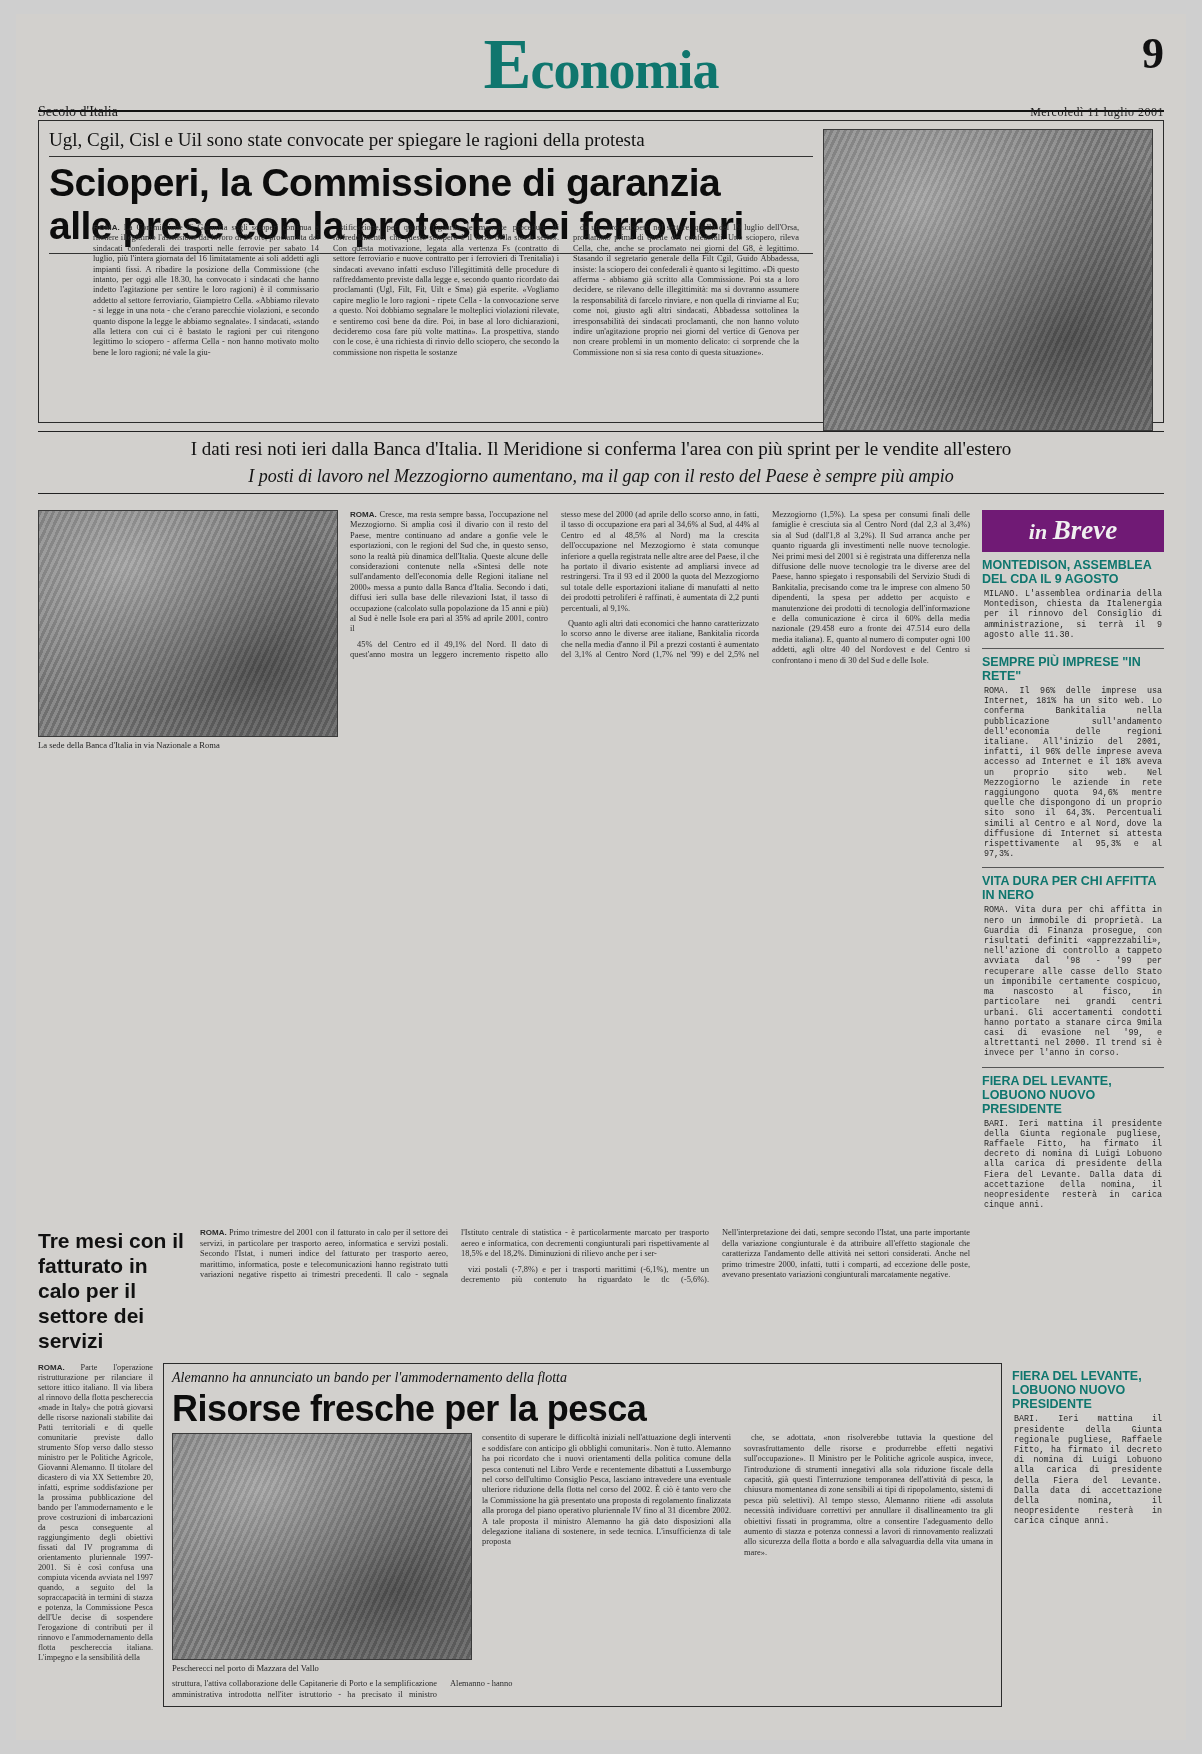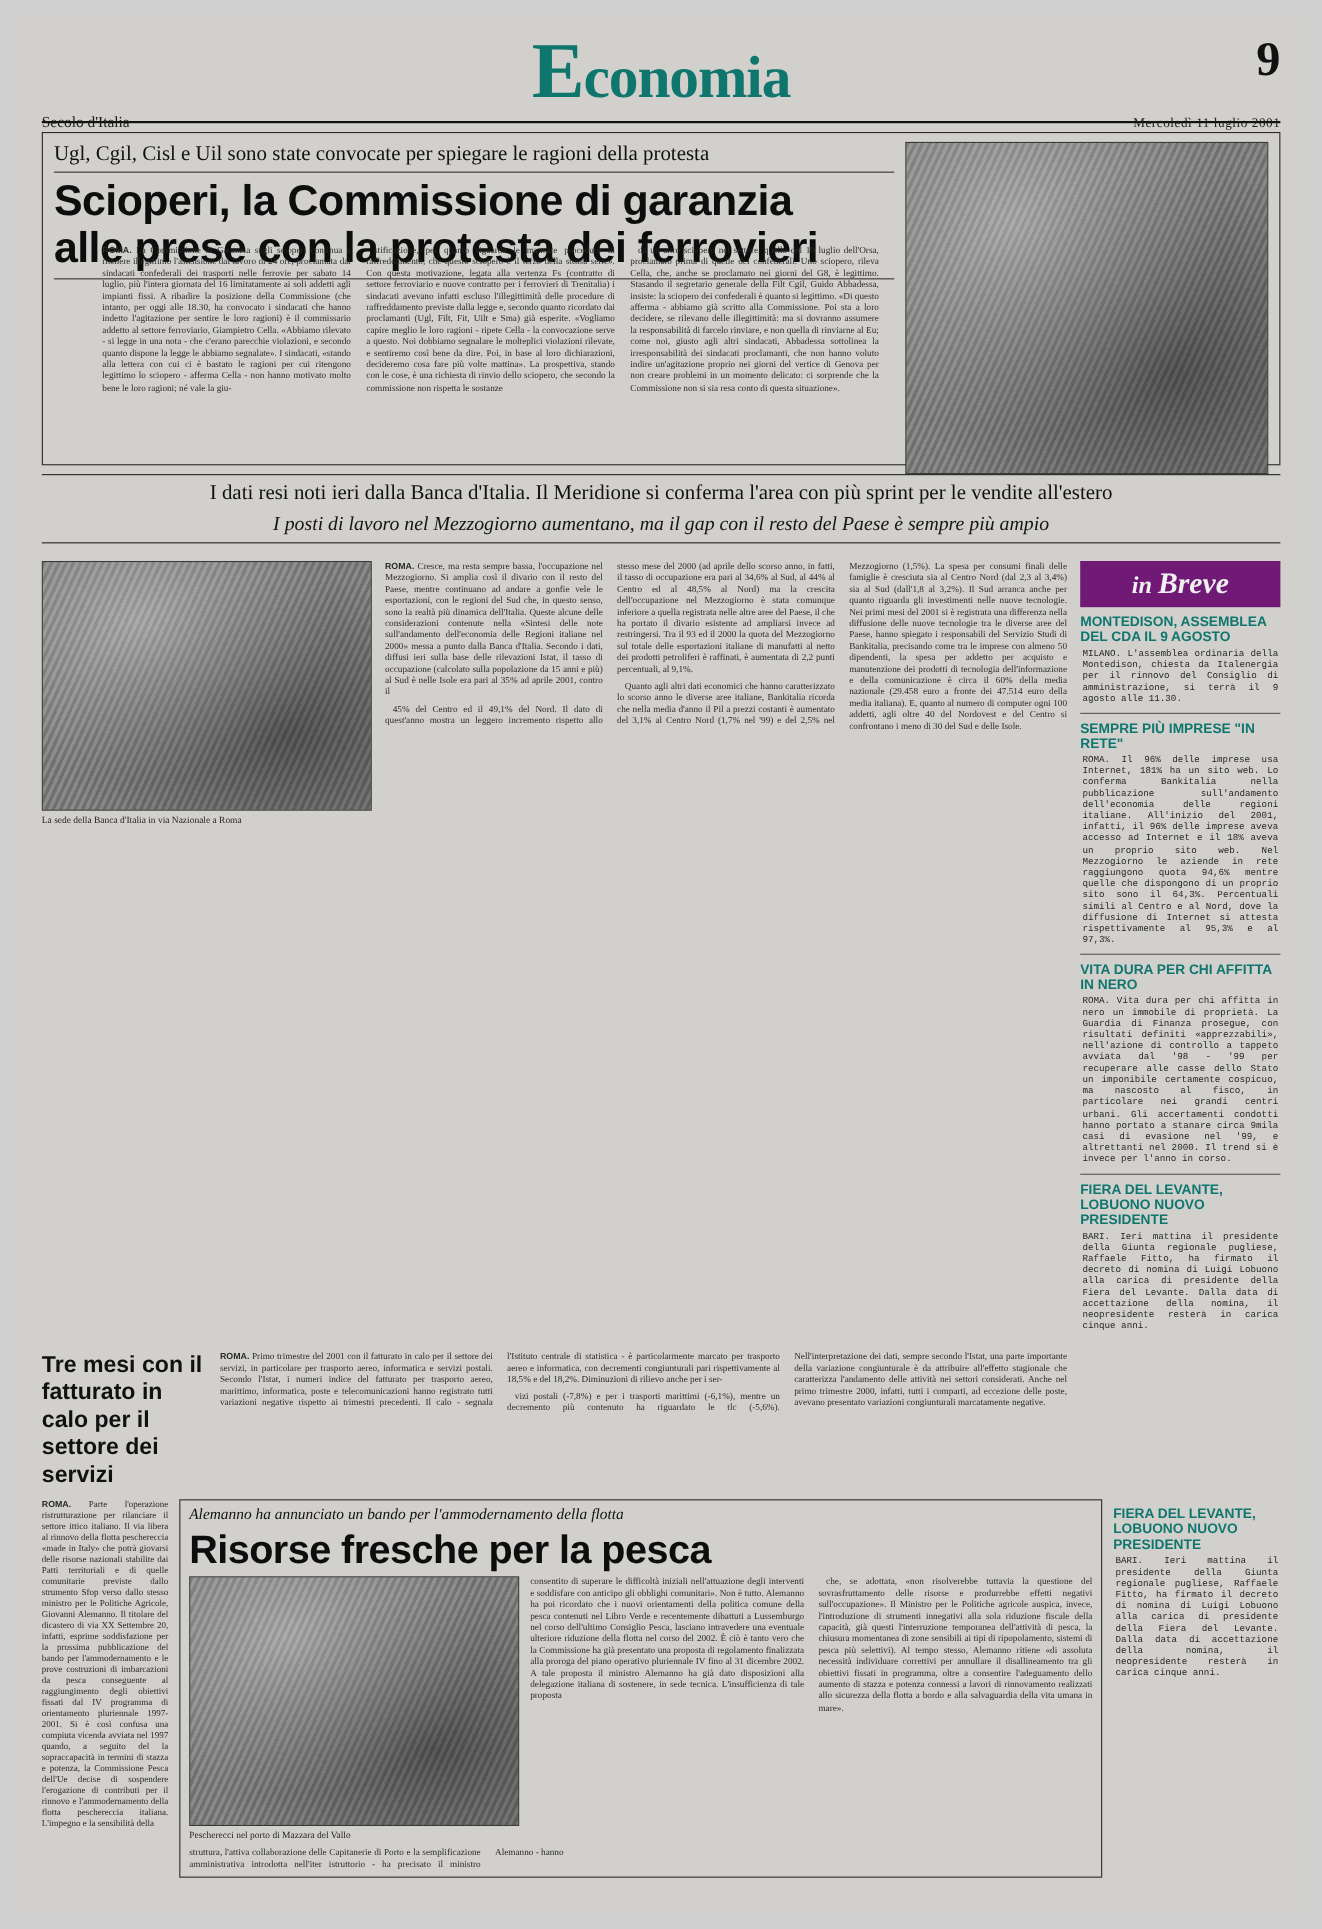--- a/index.html
+++ b/index.html
@@ -20,21 +20,21 @@
     text-align:center;font-family:"Liberation Serif",serif;font-weight:bold;
     font-size:54px;letter-spacing:-1px;line-height:60px;color:#0f766e;
     padding-top:10px;
   }
   .masthead .title .drop{font-size:72px;line-height:60px;}
   .pagenum{
     position:absolute;right:0;top:4px;font-size:44px;font-weight:bold;color:#111;
     font-family:"Liberation Serif",serif;
   }
   .masthead-foot{
-    display:flex;justify-content:space-between;align-items:flex-start;
+    display:flex;justify-content:space-between;align-items:center;
     font-size:13px;color:#1a1a1a;padding:4px 0 2px 0;
   }
   .masthead-foot .left{font-family:"Liberation Serif",serif;font-size:14px;}
   .masthead-foot .right{font-family:"Liberation Serif",serif;font-size:12px;letter-spacing:.5px;}
   .rule-thin{border-top:1px solid #222;margin:2px 0 6px 0;}
   
   .box{border:1px solid #2b2b2b;}
   .story{padding:8px 10px;}
   .kicker{
     font-size:19px;font-family:"Liberation Serif",serif;color:#111;

